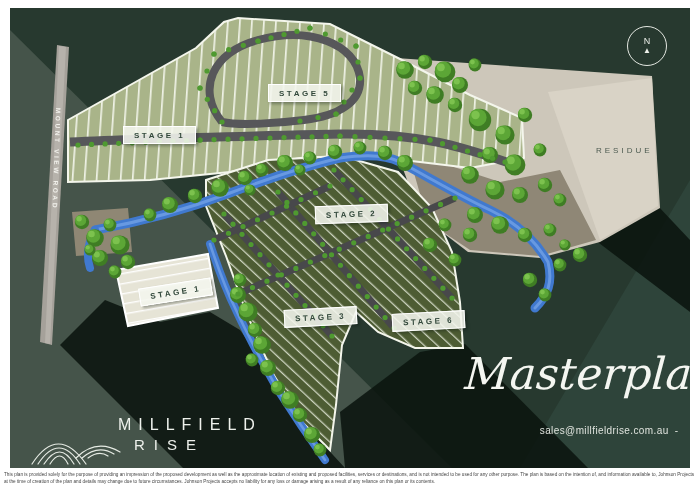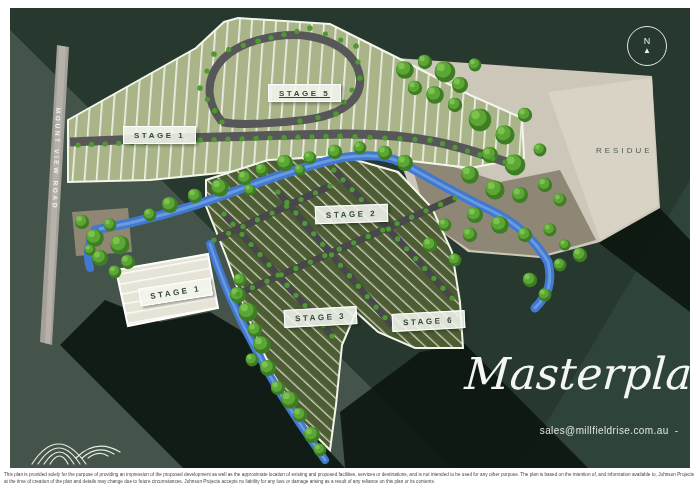--- a/index.html
+++ b/index.html
@@ -7,21 +7,21 @@
   #poster{position:relative;width:700px;height:487px;background:#ffffff;}
   #canvas{position:absolute;left:10px;top:8px;width:680px;height:460px;overflow:hidden;background:#27392f;}
   #mapsvg{position:absolute;left:0;top:0;}
 
   .overlay{position:absolute;}
 
   
   .stage-label{position:absolute;background:rgba(244,246,238,.88);border:1px solid #ffffff;
     color:#33493c;font-size:8px;font-weight:bold;letter-spacing:2.5px;padding:4px 10px 3px 10px;
     white-space:nowrap;box-shadow:2px 2px 3px rgba(10,20,14,.35);}
-  .st5{left:258px;top:76px;text-decoration:underline;}
+  .st5{left:258px;top:76px;}
   .st4{left:113px;top:118px;}
   .st2{left:305px;top:197px;transform:rotate(-2deg);}
   .st1{left:129px;top:275px;transform:rotate(-9deg);}
   .st3{left:274px;top:300px;transform:rotate(-3deg);}
   .st6{left:382px;top:304px;transform:rotate(-3deg);}
 
   .residue-label{left:586px;top:138px;color:#4c5a50;font-size:8px;font-weight:normal;letter-spacing:3px;}
 
   .road-label{left:52px;top:100px;color:#f2f1ec;font-size:6.5px;font-weight:bold;letter-spacing:2.6px;
     transform:rotate(92deg);transform-origin:0 0;white-space:nowrap;}
@@ -359,20 +359,24 @@
         <g stroke="#e6ebe4" stroke-width="1.2" fill="none" stroke-linecap="round">
           <path d="M2,52 Q28,12 56,52"></path>
           <path d="M8,52 Q29,20 50,52"></path>
           <path d="M14,52 Q30,28 44,52"></path>
           <path d="M20,52 Q30,36 38,52"></path>
           <path d="M46,46 Q66,26 90,40"></path>
           <path d="M52,46 Q68,32 84,42"></path>
           <path d="M58,46 Q69,38 78,44"></path>
         </g>
       </svg>
+      <div class="logo-text">
+        <div class="logo-line1">MILLFIELD</div>
+        <div class="logo-line2">RISE</div>
+      </div>
     </div>
 
     <div class="overlay masterplan">Masterplan</div>
 
     <div class="overlay contact">
       <div class="contact-line2">
         <span class="email">sales@millfieldrise.com.au</span>
         <span class="sep">-</span>
       </div>
     </div>

